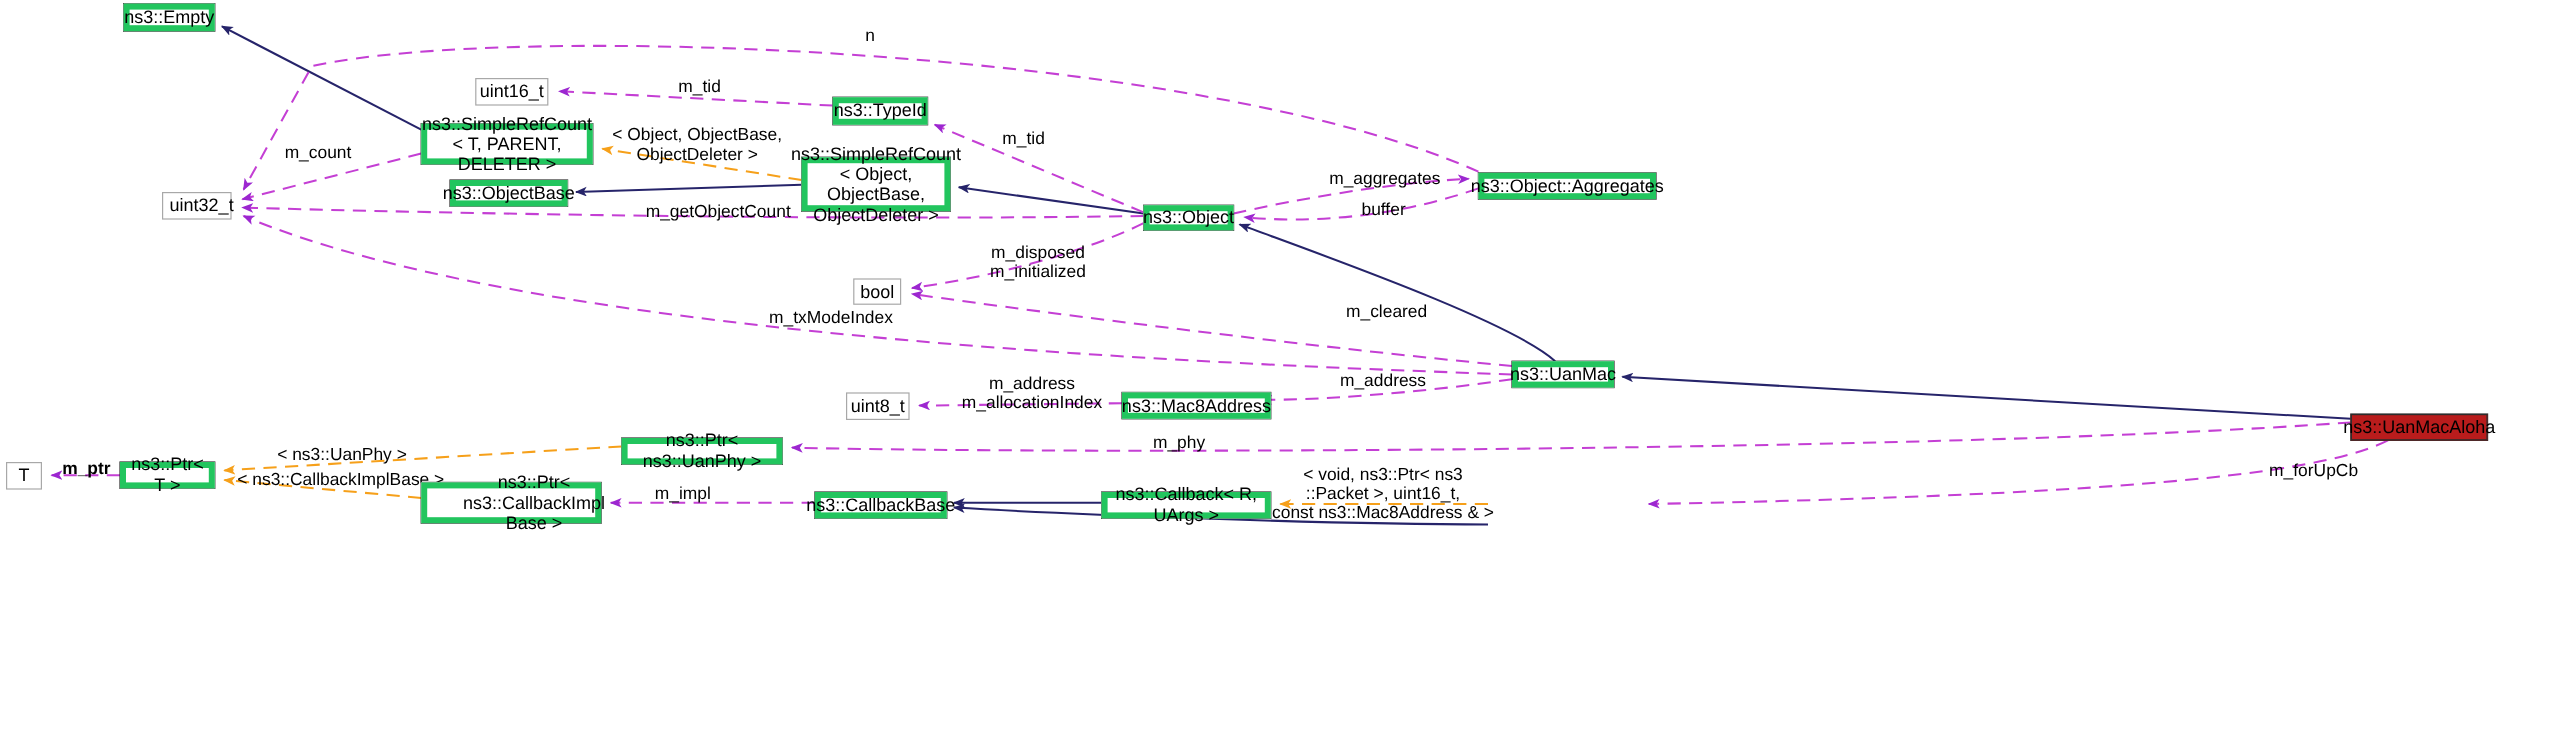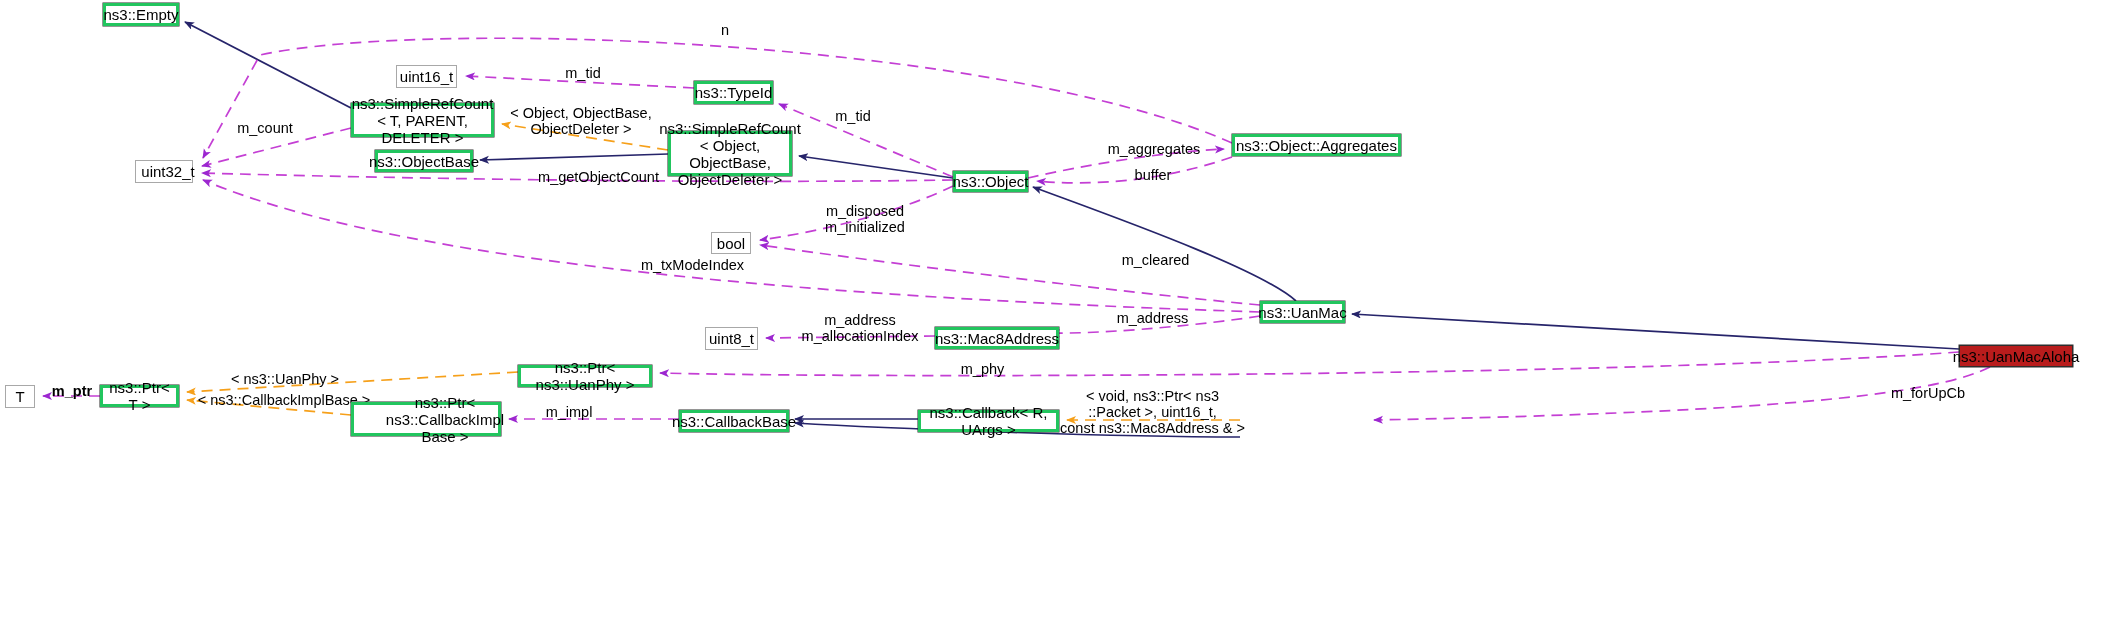--- a/index.html
+++ b/index.html
@@ -32,21 +32,21 @@
     background: #ffffff;
     border: 1px solid #404040;
     color: #000000;
     font-size: 15px;
     line-height: 17px;
     padding: 2px 6px;
     white-space: pre-line;
     z-index: 3;
   }
   .node.solid-border {
-    border: 3px solid #22c55e;
+    border: 5px solid #22c55e;
     box-shadow: 0 0 0 0.5px #2d2d2d;
   }
   .node.gray-border {
     border: 1px solid #a8a8a8;
     box-shadow: none;
   }
   .node.current {
     background: #b91c1c;
     border: 1px solid #2d2d2d;
     box-shadow: 0 0 0 0.5px #2d2d2d;
@@ -125,21 +125,21 @@
 
   <div class="node solid-border" style="left:351px;top:103px;width:143px;height:34px;">ns3::SimpleRefCount
 &lt; T, PARENT, DELETER &gt;</div>
 
   <div class="node solid-border" style="left:668px;top:131px;width:124px;height:45px;">ns3::SimpleRefCount
 &lt; Object, ObjectBase,
 ObjectDeleter &gt;</div>
 
   <div class="node solid-border" style="left:375px;top:150px;width:98px;height:22px;text-align:right;">ns3::ObjectBase</div>
 
-  <div class="node solid-border" style="left:1232px;top:134px;width:169px;height:22px;">ns3::Object::Aggregates</div>
+  <div class="node solid-border" style="left:1232px;top:144px;width:148px;height:22px;">ns3::Object::Aggregates</div>
 
   <div class="node gray-border" style="left:135px;top:160px;width:58px;height:23px;padding-left:14px;">uint32_t</div>
 
   <div class="node solid-border" style="left:953px;top:171px;width:75px;height:21px;">ns3::Object</div>
 
   <div class="node gray-border" style="left:711px;top:232px;width:40px;height:22px;">bool</div>
 
   <div class="node solid-border" style="left:1260px;top:301px;width:85px;height:22px;">ns3::UanMac</div>
 
   <div class="node gray-border" style="left:705px;top:327px;width:53px;height:23px;">uint8_t</div>

